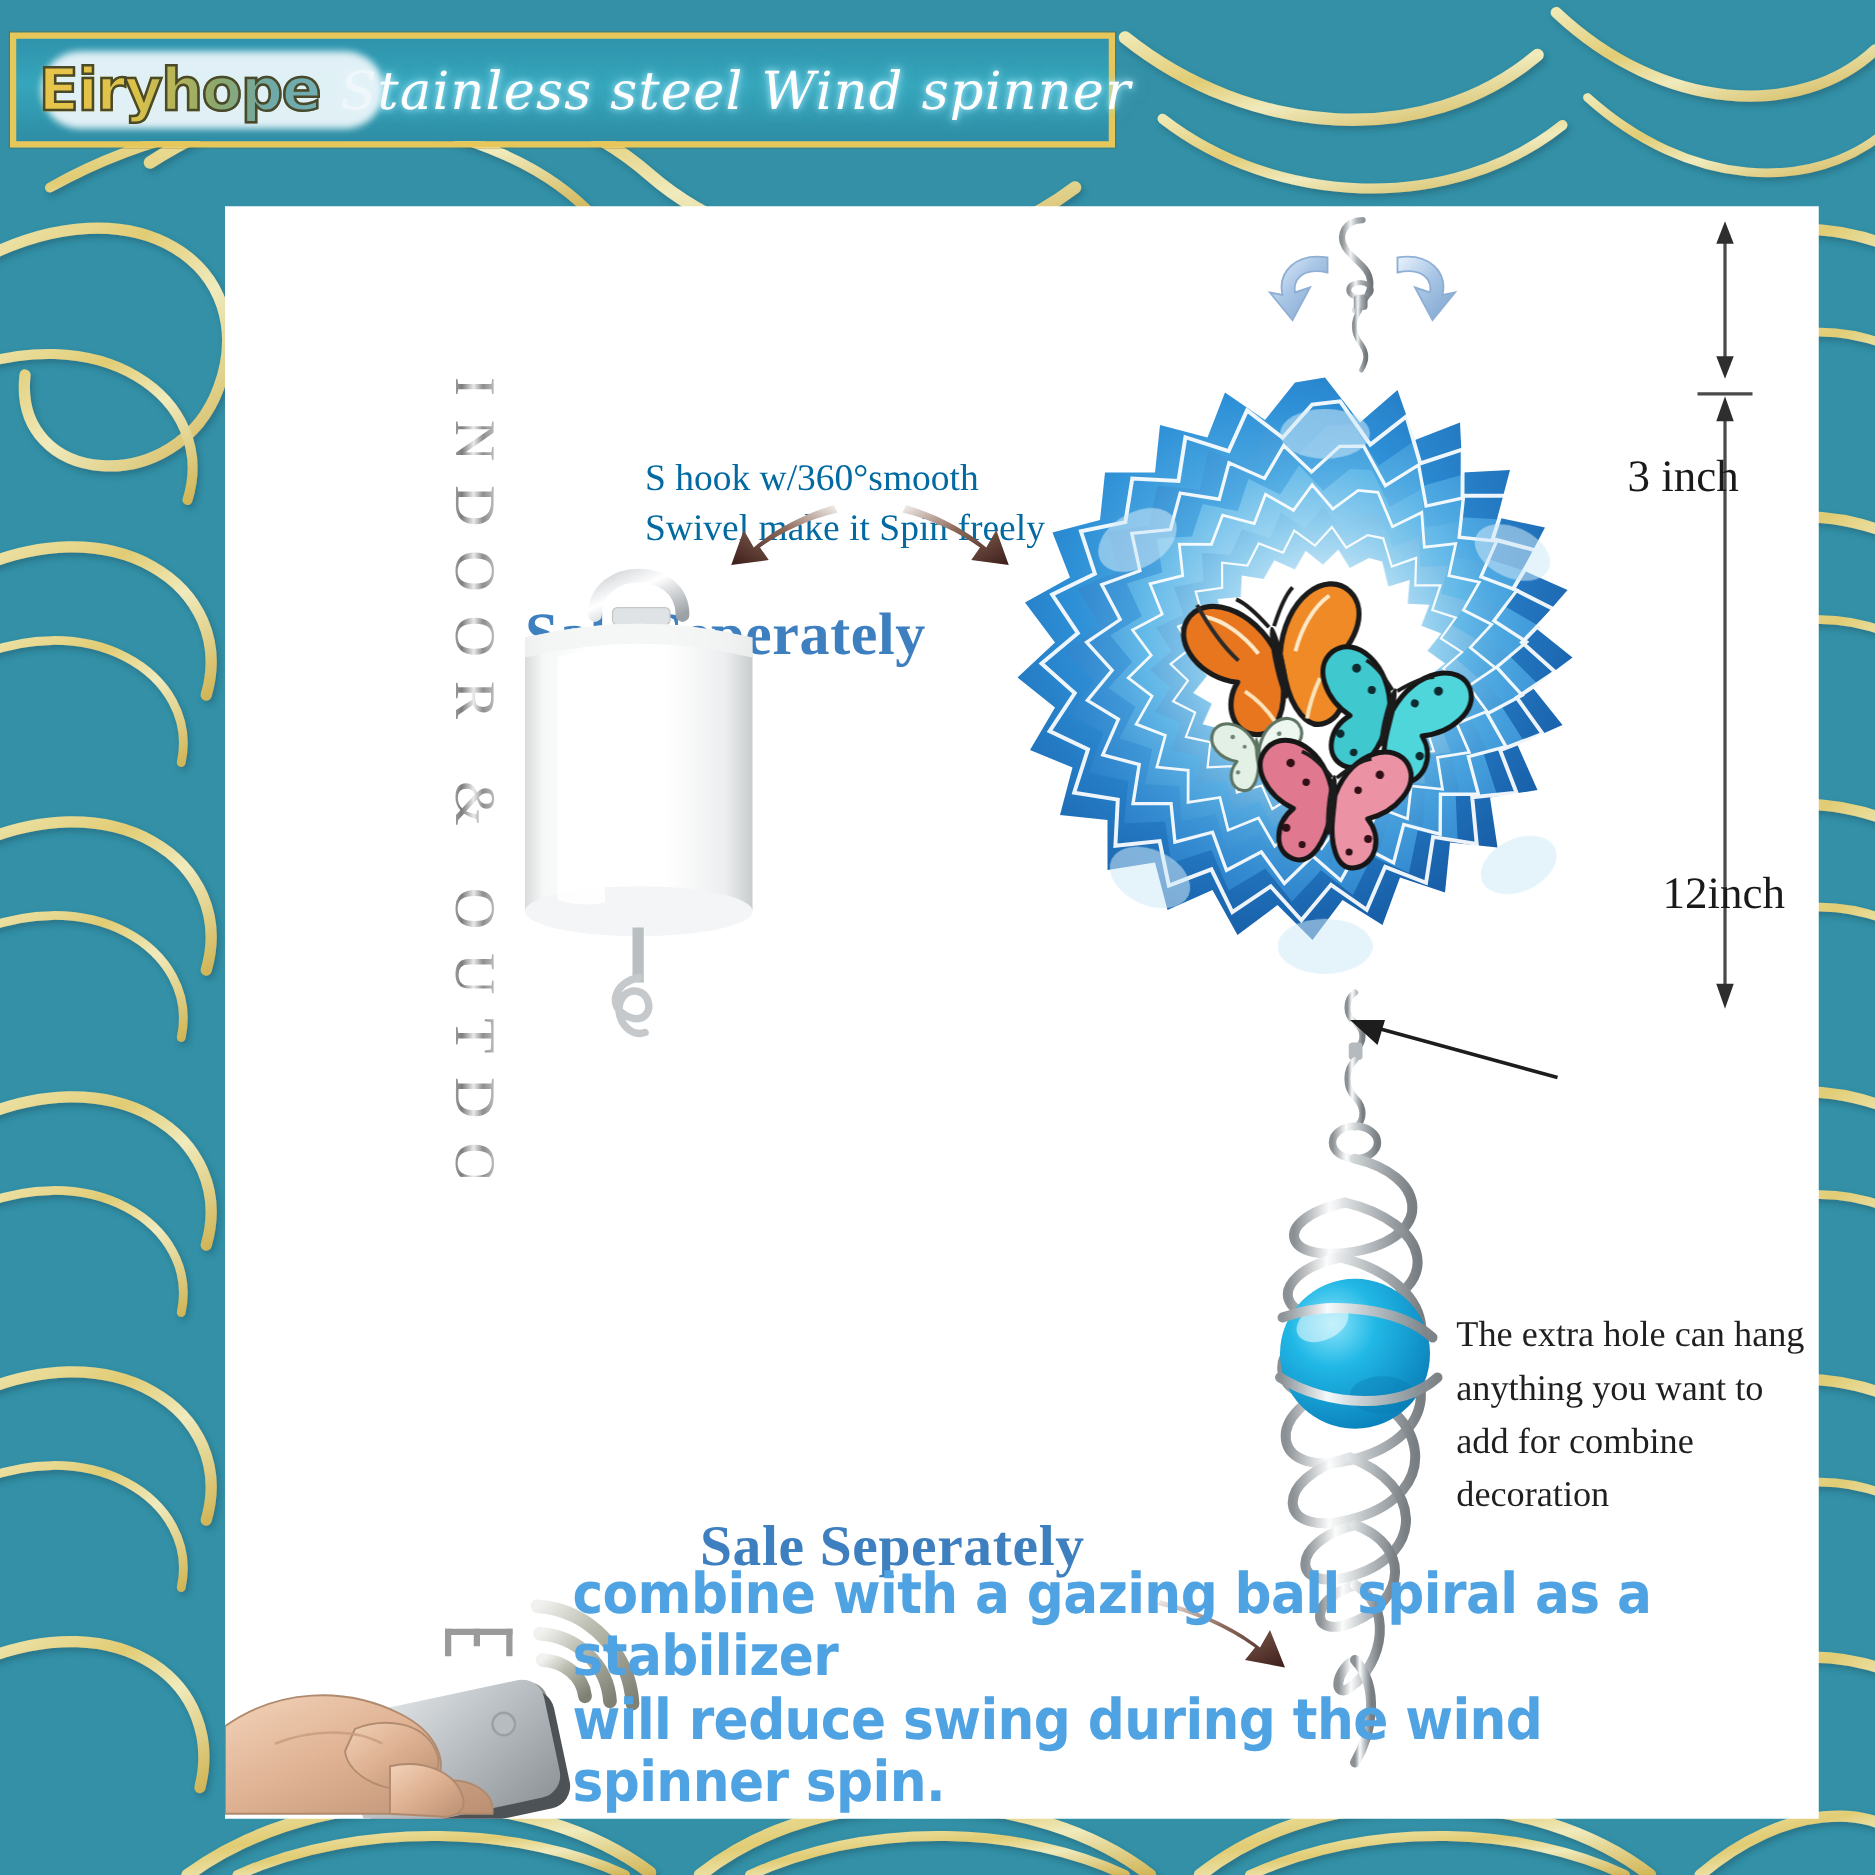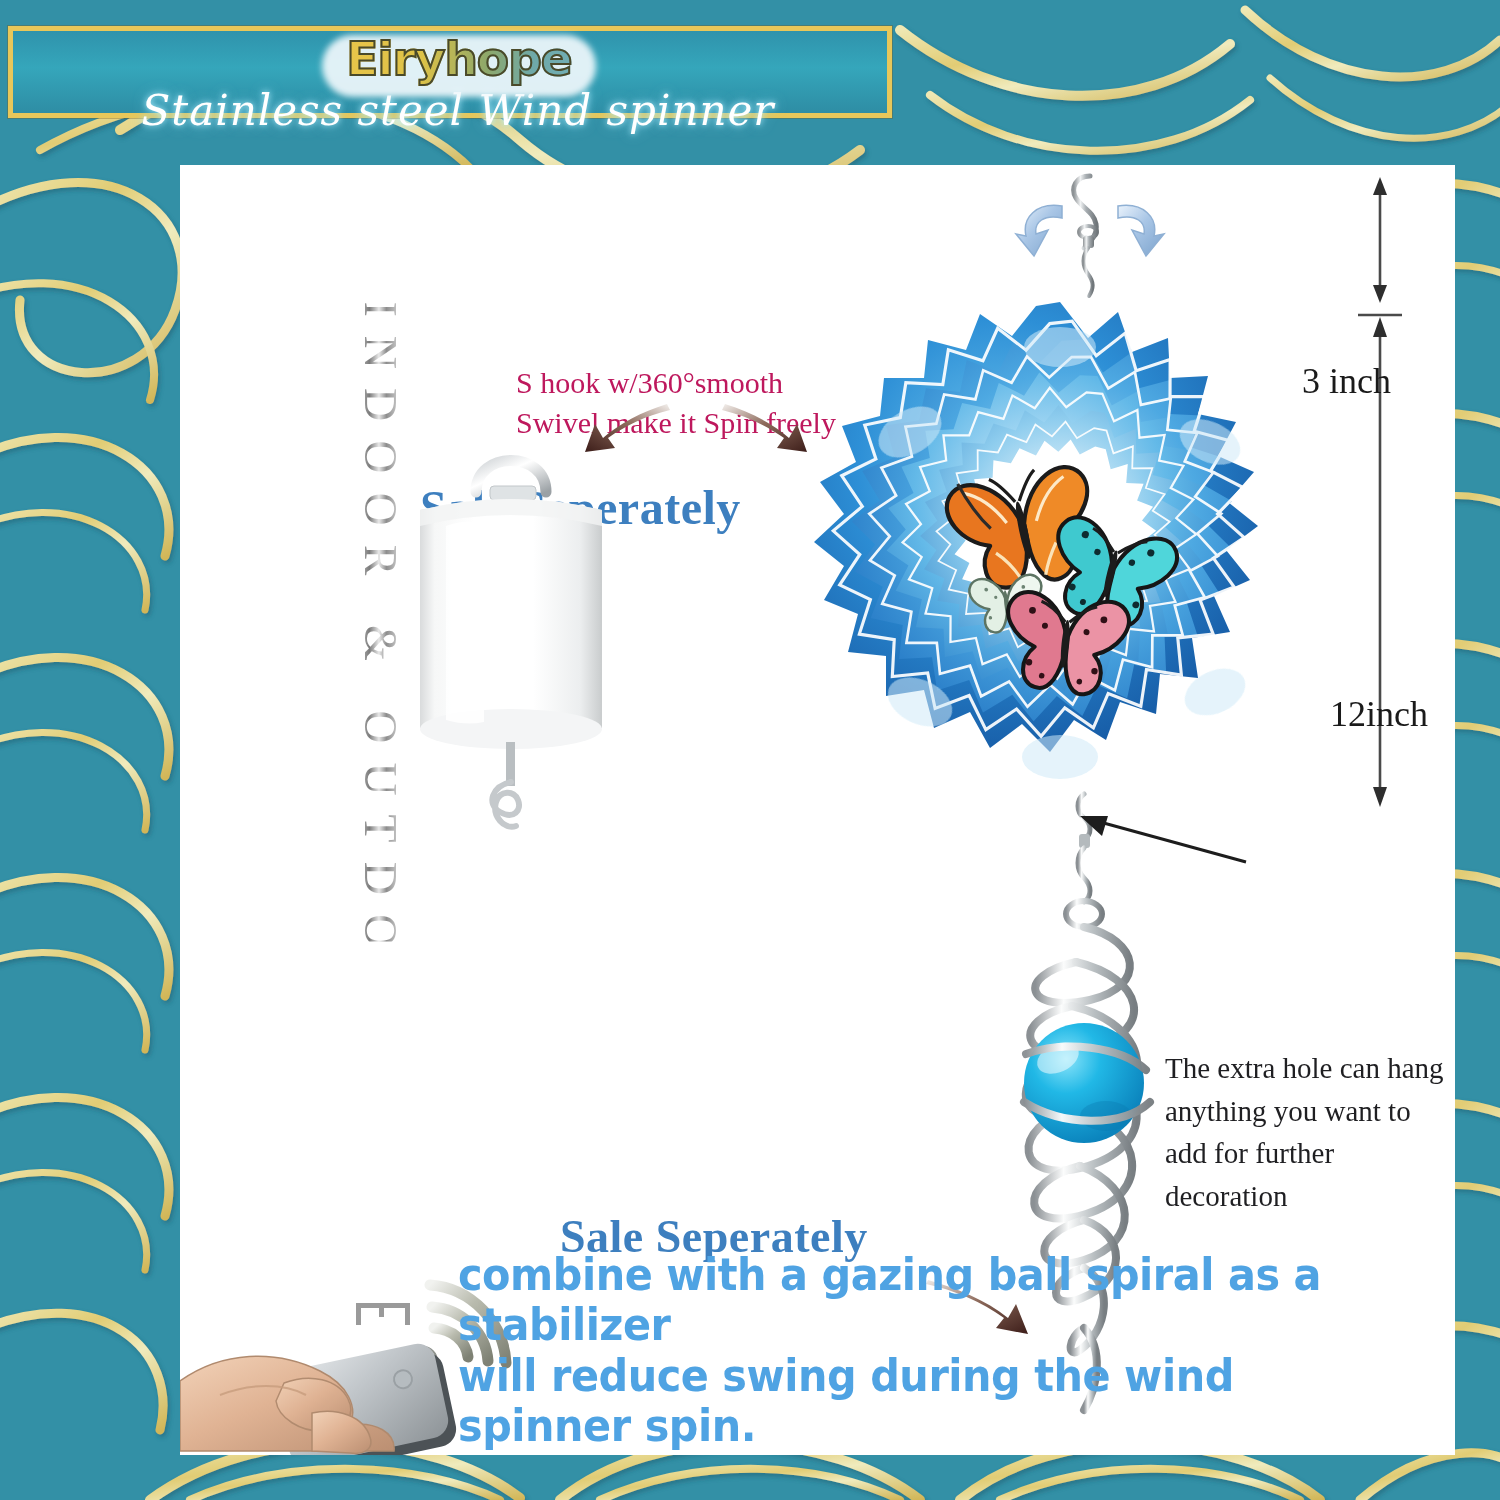--- a/index.html
+++ b/index.html
@@ -17,21 +17,20 @@
   .bg-swirls{position:absolute;inset:0;}
 
   
   .banner{
     position:absolute;left:8px;top:26px;width:884px;height:92px;
     background:linear-gradient(180deg,#2f93ac 0%,#35a6bb 45%,#2e8da4 100%);
     border:5px solid #e8c75a;
     box-sizing:border-box;
     display:flex;align-items:center;
     box-shadow:0 0 0 1px rgba(120,90,20,.35);
-    flex-direction:column;
   }
   .logo-wrap{
     position:relative;margin-left:18px;width:278px;height:70px;
     display:flex;align-items:center;justify-content:center;
   }
   .logo-glow{
     position:absolute;left:2px;top:4px;width:274px;height:62px;
     background:#eef7fb;border-radius:34px;filter:blur(3px);opacity:.93;
   }
   .logo-text{
@@ -62,21 +61,21 @@
     width:640px;text-align:center;
     transform:rotate(90deg);transform-origin:center center;
     font-family:"Liberation Serif", serif;
     font-size:46px;letter-spacing:19px;font-weight:normal;
     background:linear-gradient(180deg,#f4f4f4 0%,#8d8d8d 38%,#e9e9e9 52%,#7c7c7c 70%,#dcdcdc 100%);
     -webkit-background-clip:text;background-clip:text;color:transparent;
     white-space:nowrap;
   }
 
   
-  .txt-serif{font-family:"Liberation Serif", serif;color:#be185d;}
+  .txt-serif{font-family:"Liberation Serif", serif;color:#0369a1;}
   .shook{
     position:absolute;left:336px;top:198px;width:420px;
     font-size:30px;line-height:1.33;
   }
   .sale1{
     position:absolute;left:240px;top:315px;
     font-family:"Liberation Serif", serif;font-weight:bold;
     font-size:48px;color:#3d7fbf;letter-spacing:.5px;
   }
   .sale2{
@@ -476,21 +475,21 @@
         <path d="M46 264 C 84 250, 140 256, 166 280"></path>
         <path d="M44 312 C 82 336, 142 338, 170 312"></path>
       </g>
     </svg>
 
     <svg class="abs" style="left:892px;top:645px;" width="180" height="60" viewBox="0 0 180 60">
       <line x1="174" y1="52" x2="28" y2="12" stroke="#1d1d1d" stroke-width="3"></line>
       <polygon points="8,6 36,6 30,26" fill="#1d1d1d"></polygon>
     </svg>
 
-    <div class="hole-note">The extra hole can hang anything you want to add for further decoration</div>
+    <div class="hole-note">The extra hole can hang anything you want to add for combine decoration</div>
 
     <svg class="abs" style="left:1170px;top:10px;" width="60" height="650" viewBox="0 0 60 650">
 
       <line x1="30" y1="12" x2="30" y2="118" stroke="#4a4a4a" stroke-width="2.6"></line>
       <polygon points="30,2 23,20 37,20" fill="#2e2e2e"></polygon>
       <polygon points="30,128 23,110 37,110" fill="#2e2e2e"></polygon>
       <line x1="8" y1="140" x2="52" y2="140" stroke="#4a4a4a" stroke-width="2.6"></line>
 
       <line x1="30" y1="152" x2="30" y2="620" stroke="#4a4a4a" stroke-width="2.6"></line>
       <polygon points="30,142 23,162 37,162" fill="#2e2e2e"></polygon>

